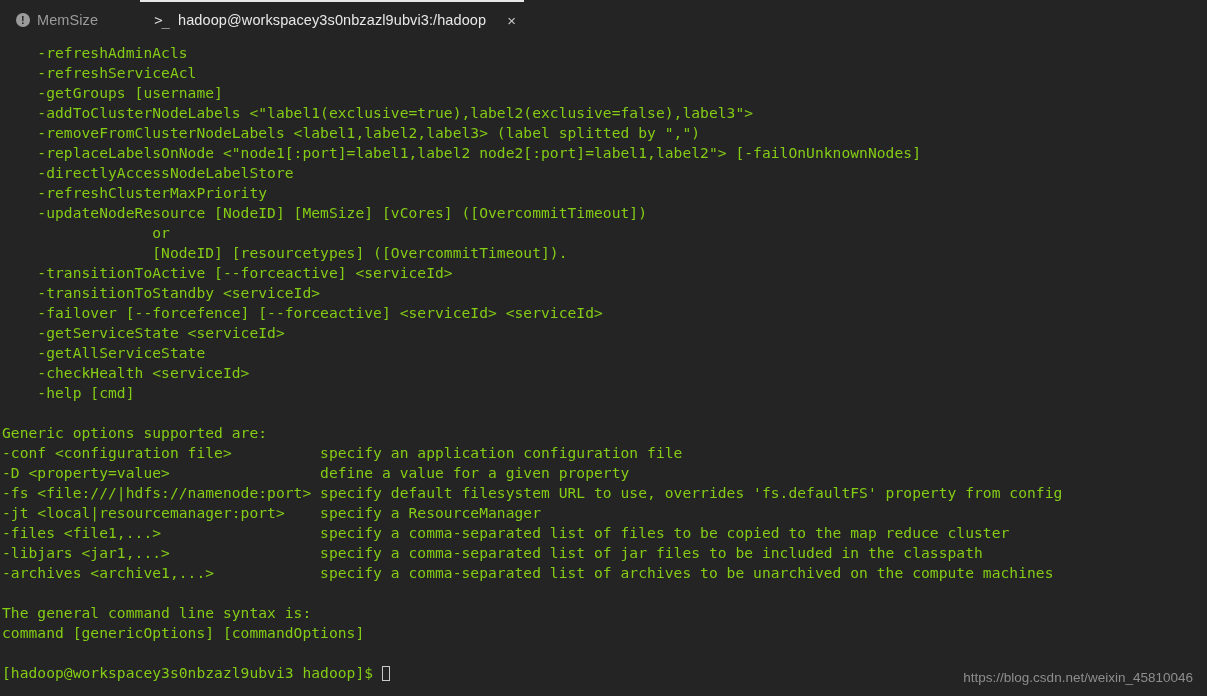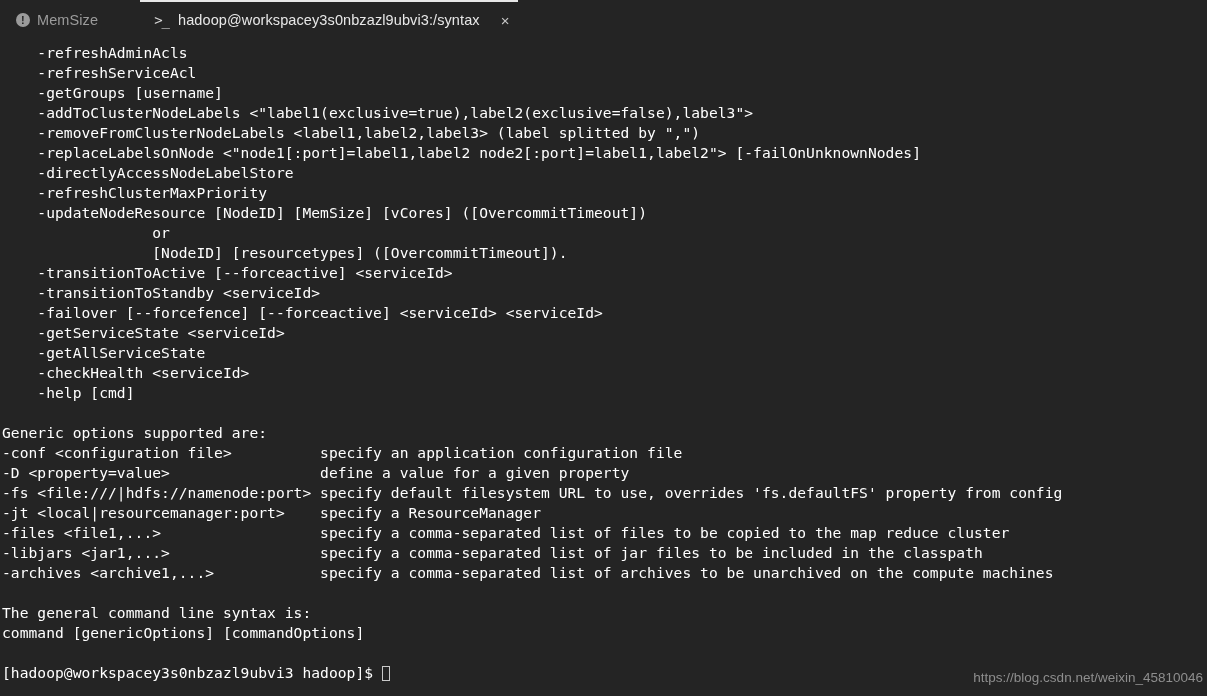--- a/index.html
+++ b/index.html
@@ -85,56 +85,56 @@
     overflow: hidden;
   }
   .term-lines {
     position: absolute;
     left: 0;
     top: 5px;
     white-space: pre;
     font-family: "DejaVu Sans Mono", "Liberation Mono", monospace;
     font-size: 14.6px;
     line-height: 20px;
-    color: #ffffff;
+    color: #84cc16;
     letter-spacing: 0.05px;
     padding-left: 2px;
   }
   .term-lines .row { height: 20px; }
   .cursor {
     display: inline-block;
     width: 8px;
     height: 15px;
     border: 1px solid #c9c9c9;
     box-sizing: border-box;
     vertical-align: -3px;
   }
 
   
   .watermark {
     position: absolute;
-    right: 4px;
+    right: 14px;
     bottom: 11px;
     font-family: "Liberation Sans", sans-serif;
     font-size: 13.5px;
     color: #8e8e8e;
     user-select: none;
   }
 </style>
 </head>
 <body>
 
 <div class="tabbar">
   <div class="tab inactive">
     <span class="problems-icon">!</span>
     <span>MemSize</span>
   </div>
   <div class="tab active">
     <span class="prompt-icon">&gt;_</span>
-    <span>hadoop@workspacey3s0nbzazl9ubvi3:/syntax</span>
+    <span>hadoop@workspacey3s0nbzazl9ubvi3:/hadoop</span>
     <span class="tab-close">×</span>
   </div>
 </div>
 
 <div class="terminal">
   <div class="term-lines" id="term-lines"><div class="row">    -refreshAdminAcls</div><div class="row">    -refreshServiceAcl</div><div class="row">    -getGroups [username]</div><div class="row">    -addToClusterNodeLabels &lt;"label1(exclusive=true),label2(exclusive=false),label3"&gt;</div><div class="row">    -removeFromClusterNodeLabels &lt;label1,label2,label3&gt; (label splitted by ",")</div><div class="row">    -replaceLabelsOnNode &lt;"node1[:port]=label1,label2 node2[:port]=label1,label2"&gt; [-failOnUnknownNodes]</div><div class="row">    -directlyAccessNodeLabelStore</div><div class="row">    -refreshClusterMaxPriority</div><div class="row">    -updateNodeResource [NodeID] [MemSize] [vCores] ([OvercommitTimeout])</div><div class="row">                 or</div><div class="row">                 [NodeID] [resourcetypes] ([OvercommitTimeout]).</div><div class="row">    -transitionToActive [--forceactive] &lt;serviceId&gt;</div><div class="row">    -transitionToStandby &lt;serviceId&gt;</div><div class="row">    -failover [--forcefence] [--forceactive] &lt;serviceId&gt; &lt;serviceId&gt;</div><div class="row">    -getServiceState &lt;serviceId&gt;</div><div class="row">    -getAllServiceState</div><div class="row">    -checkHealth &lt;serviceId&gt;</div><div class="row">    -help [cmd]</div><div class="row"></div><div class="row">Generic options supported are:</div><div class="row">-conf &lt;configuration file&gt;          specify an application configuration file</div><div class="row">-D &lt;property=value&gt;                 define a value for a given property</div><div class="row">-fs &lt;file:///|hdfs://namenode:port&gt; specify default filesystem URL to use, overrides 'fs.defaultFS' property from config</div><div class="row">-jt &lt;local|resourcemanager:port&gt;    specify a ResourceManager</div><div class="row">-files &lt;file1,...&gt;                  specify a comma-separated list of files to be copied to the map reduce cluster</div><div class="row">-libjars &lt;jar1,...&gt;                 specify a comma-separated list of jar files to be included in the classpath</div><div class="row">-archives &lt;archive1,...&gt;            specify a comma-separated list of archives to be unarchived on the compute machines</div><div class="row"></div><div class="row">The general command line syntax is:</div><div class="row">command [genericOptions] [commandOptions]</div><div class="row"></div><div class="row"><span>[hadoop@workspacey3s0nbzazl9ubvi3 hadoop]$ </span><span class="cursor"></span></div></div>
 </div>
 
 <div class="watermark">https://blog.csdn.net/weixin_45810046</div>
 

